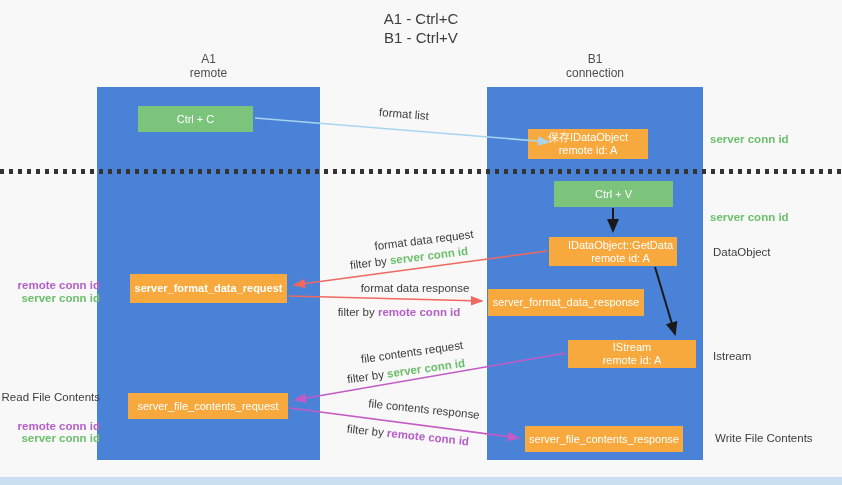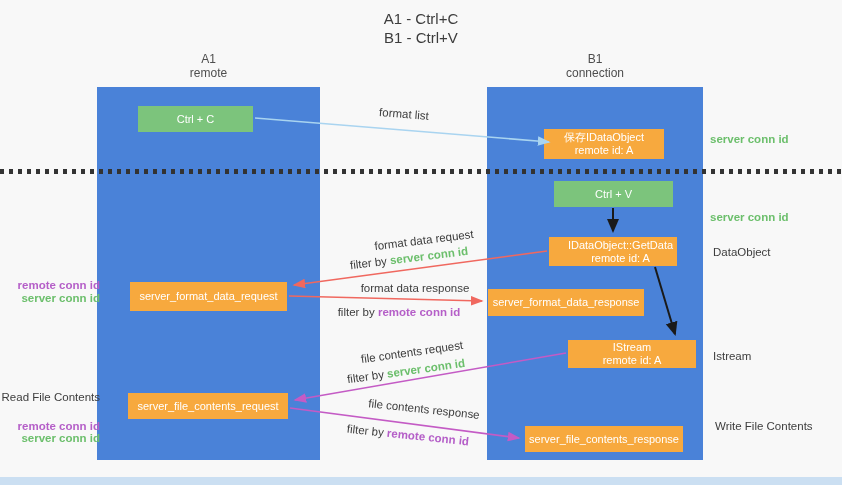--- a/index.html
+++ b/index.html
@@ -57,28 +57,28 @@
   </div>
 
   <div class="col left"></div>
   <div class="col right"></div>
 
   <div class="dotted-line"></div>
 
   <div class="node green" style="left:138px; top:106px; width:115px; height:26px;">
     <span>Ctrl + C</span>
   </div>
-  <div class="node orange" style="left:130px; top:282px; width:157px; height:29px;">
+  <div class="node orange" style="left:130px; top:274px; width:157px; height:29px;font-weight:bold;">
     <span>server_format_data_request</span>
   </div>
   <div class="node orange" style="left:128px; top:393px; width:160px; height:26px;">
     <span>server_file_contents_request</span>
   </div>
 
-  <div class="node orange" style="left:544px; top:129px; width:120px; height:30px;text-align:right;">
+  <div class="node orange" style="left:528px; top:129px; width:120px; height:30px;text-align:right;">
     <span>保存IDataObject</span>
     <span>remote id: A</span>
   </div>
   <div class="node green" style="left:554px; top:181px; width:119px; height:26px;">
     <span>Ctrl + V</span>
   </div>
   <div class="node orange" style="left:549px; top:237px; width:128px; height:29px;padding-left:15px;">
     <span>IDataObject::GetData</span>
     <span>remote id: A</span>
   </div>
@@ -90,21 +90,21 @@
     <span>remote id: A</span>
   </div>
   <div class="node orange" style="left:525px; top:426px; width:158px; height:26px;">
     <span>server_file_contents_response</span>
   </div>
 
   <div class="side-label green-text" style="left:710px; top:133px;">server conn id</div>
   <div class="side-label green-text" style="left:710px; top:211px;">server conn id</div>
   <div class="side-label" style="left:713px; top:246px;">DataObject</div>
   <div class="side-label" style="left:713px; top:350px;">Istream</div>
-  <div class="side-label" style="left:715px; top:420px;">Write File Contents</div>
+  <div class="side-label" style="left:715px; top:432px;">Write File Contents</div>
 
   <div class="left-block" style="top:279px;">
     <span class="row purple-text">remote conn id</span>
     <span class="row green-text">server conn id</span>
   </div>
   <div class="left-block" style="top:391px;">
     <span class="row" style="color:#3d3d3d; margin-bottom:16px;">Read File Contents</span>
     <span class="row purple-text">remote conn id</span>
     <span class="row green-text">server conn id</span>
   </div>

